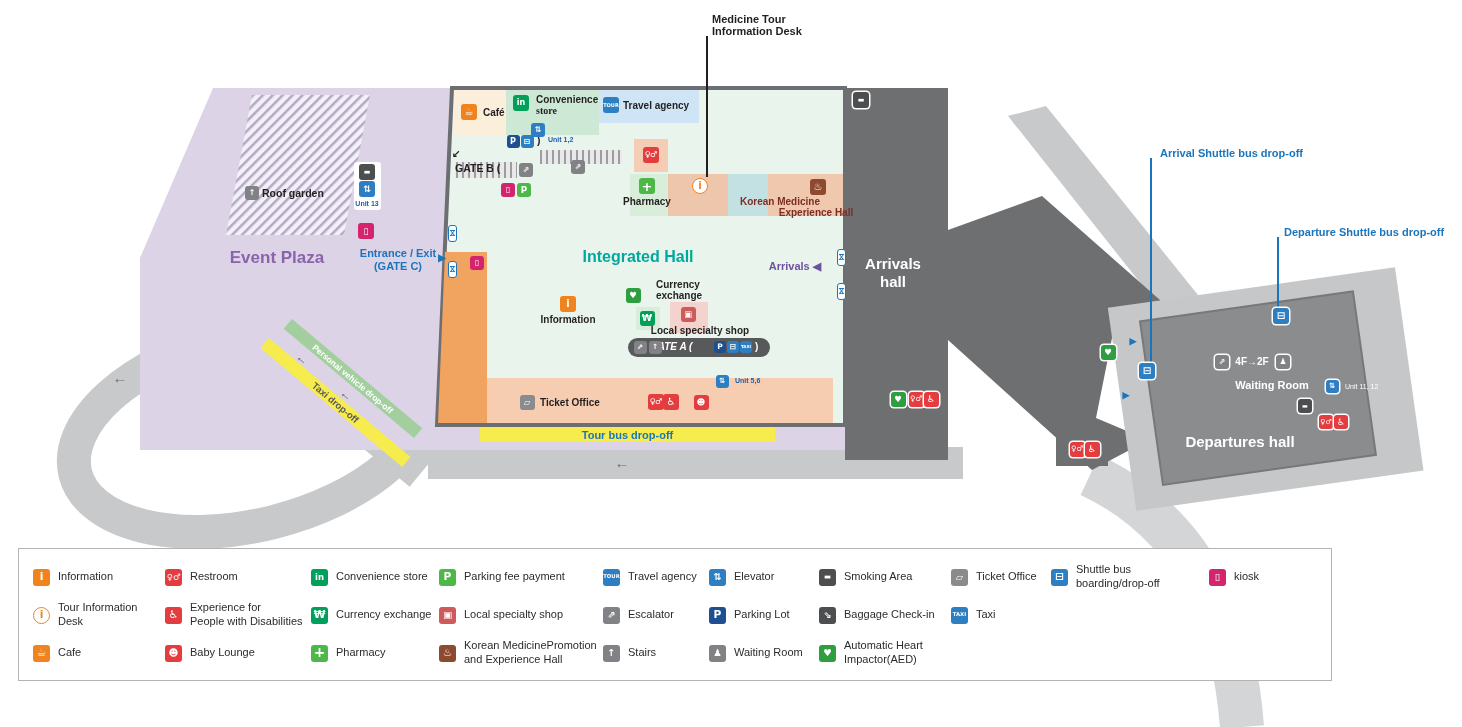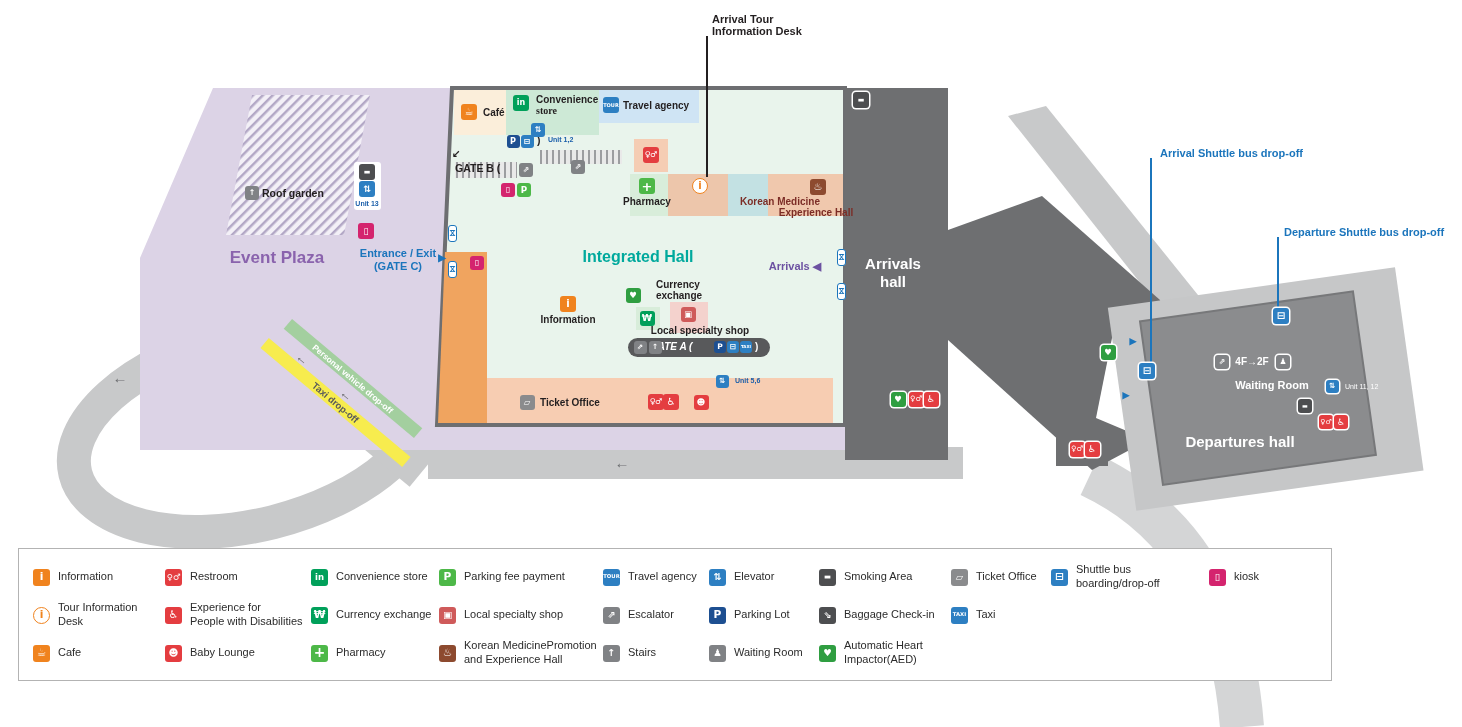--- a/index.html
+++ b/index.html
@@ -79,27 +79,30 @@
       <rect x="1150" y="306" width="215" height="165" fill="#8b8c8e" stroke="#77787a" stroke-width="2"></rect>
     </g>
   </svg>
 
   <div class="strip" style="left:268px;top:372px;width:170px;height:13px;background:#a3cf9f;transform:rotate(40deg);color:#fff;font-size:8.5px;">
     <span>Personal vehicle drop-off</span>
   </div>
   <div class="strip" style="left:243px;top:396px;width:185px;height:13px;background:#f7ec4e;transform:rotate(40deg);color:#58595b;font-size:9.5px;">
     <span>Taxi drop-off</span>
   </div>
+  <div class="strip" style="left:480px;top:427px;width:295px;height:15px;background:#f7ec4e;color:#1b75bc;font-size:11px;">
+    <span>Tour bus drop-off</span>
+  </div>
 
   <div class="vline" style="left:706px;top:36px;height:141px;background:#231f20"></div>
   <div class="vline" style="left:1150px;top:158px;height:204px;background:#1b75bc"></div>
   <div class="vline" style="left:1277px;top:237px;height:70px;background:#1b75bc"></div>
 
   <div id="text-layer">
-      <div class="mtext" style="left: 712px; top: 13px; font-size: 11px; color: rgb(35, 31, 32);">Arrival Tour</div>
+      <div class="mtext" style="left: 712px; top: 13px; font-size: 11px; color: rgb(35, 31, 32);">Medicine Tour</div>
       <div class="mtext" style="left: 712px; top: 25px; font-size: 11px; color: rgb(35, 31, 32);">Information Desk</div>
       <div class="mtext" style="left: 1160px; top: 147px; font-size: 11px; color: rgb(27, 117, 188);">Arrival Shuttle bus drop-off</div>
       <div class="mtext" style="left: 1284px; top: 226px; font-size: 11px; color: rgb(27, 117, 188);">Departure Shuttle bus drop-off</div>
       <div class="mtext" style="left: 277px; top: 248px; font-size: 17px; color: rgb(138, 99, 173); transform: translateX(-50%);">Event Plaza</div>
       <div class="mtext" style="left: 398px; top: 247px; font-size: 11px; color: rgb(27, 117, 188); transform: translateX(-50%);">Entrance / Exit</div>
       <div class="mtext" style="left: 398px; top: 260px; font-size: 11px; color: rgb(27, 117, 188); transform: translateX(-50%);">(GATE C)</div>
       <div class="mtext" style="left: 442px; top: 252px; font-size: 10px; color: rgb(27, 117, 188); transform: translateX(-50%);">▶</div>
       <div class="mtext" style="left: 638px; top: 248px; font-size: 16px; color: rgb(0, 169, 157); transform: translateX(-50%);">Integrated Hall</div>
       <div class="mtext" style="left: 795px; top: 260px; font-size: 11px; color: rgb(108, 81, 161); transform: translateX(-50%);">Arrivals ◀</div>
       <div class="mtext" style="left: 893px; top: 256px; font-size: 15px; color: rgb(255, 255, 255); transform: translateX(-50%);">Arrivals</div>

